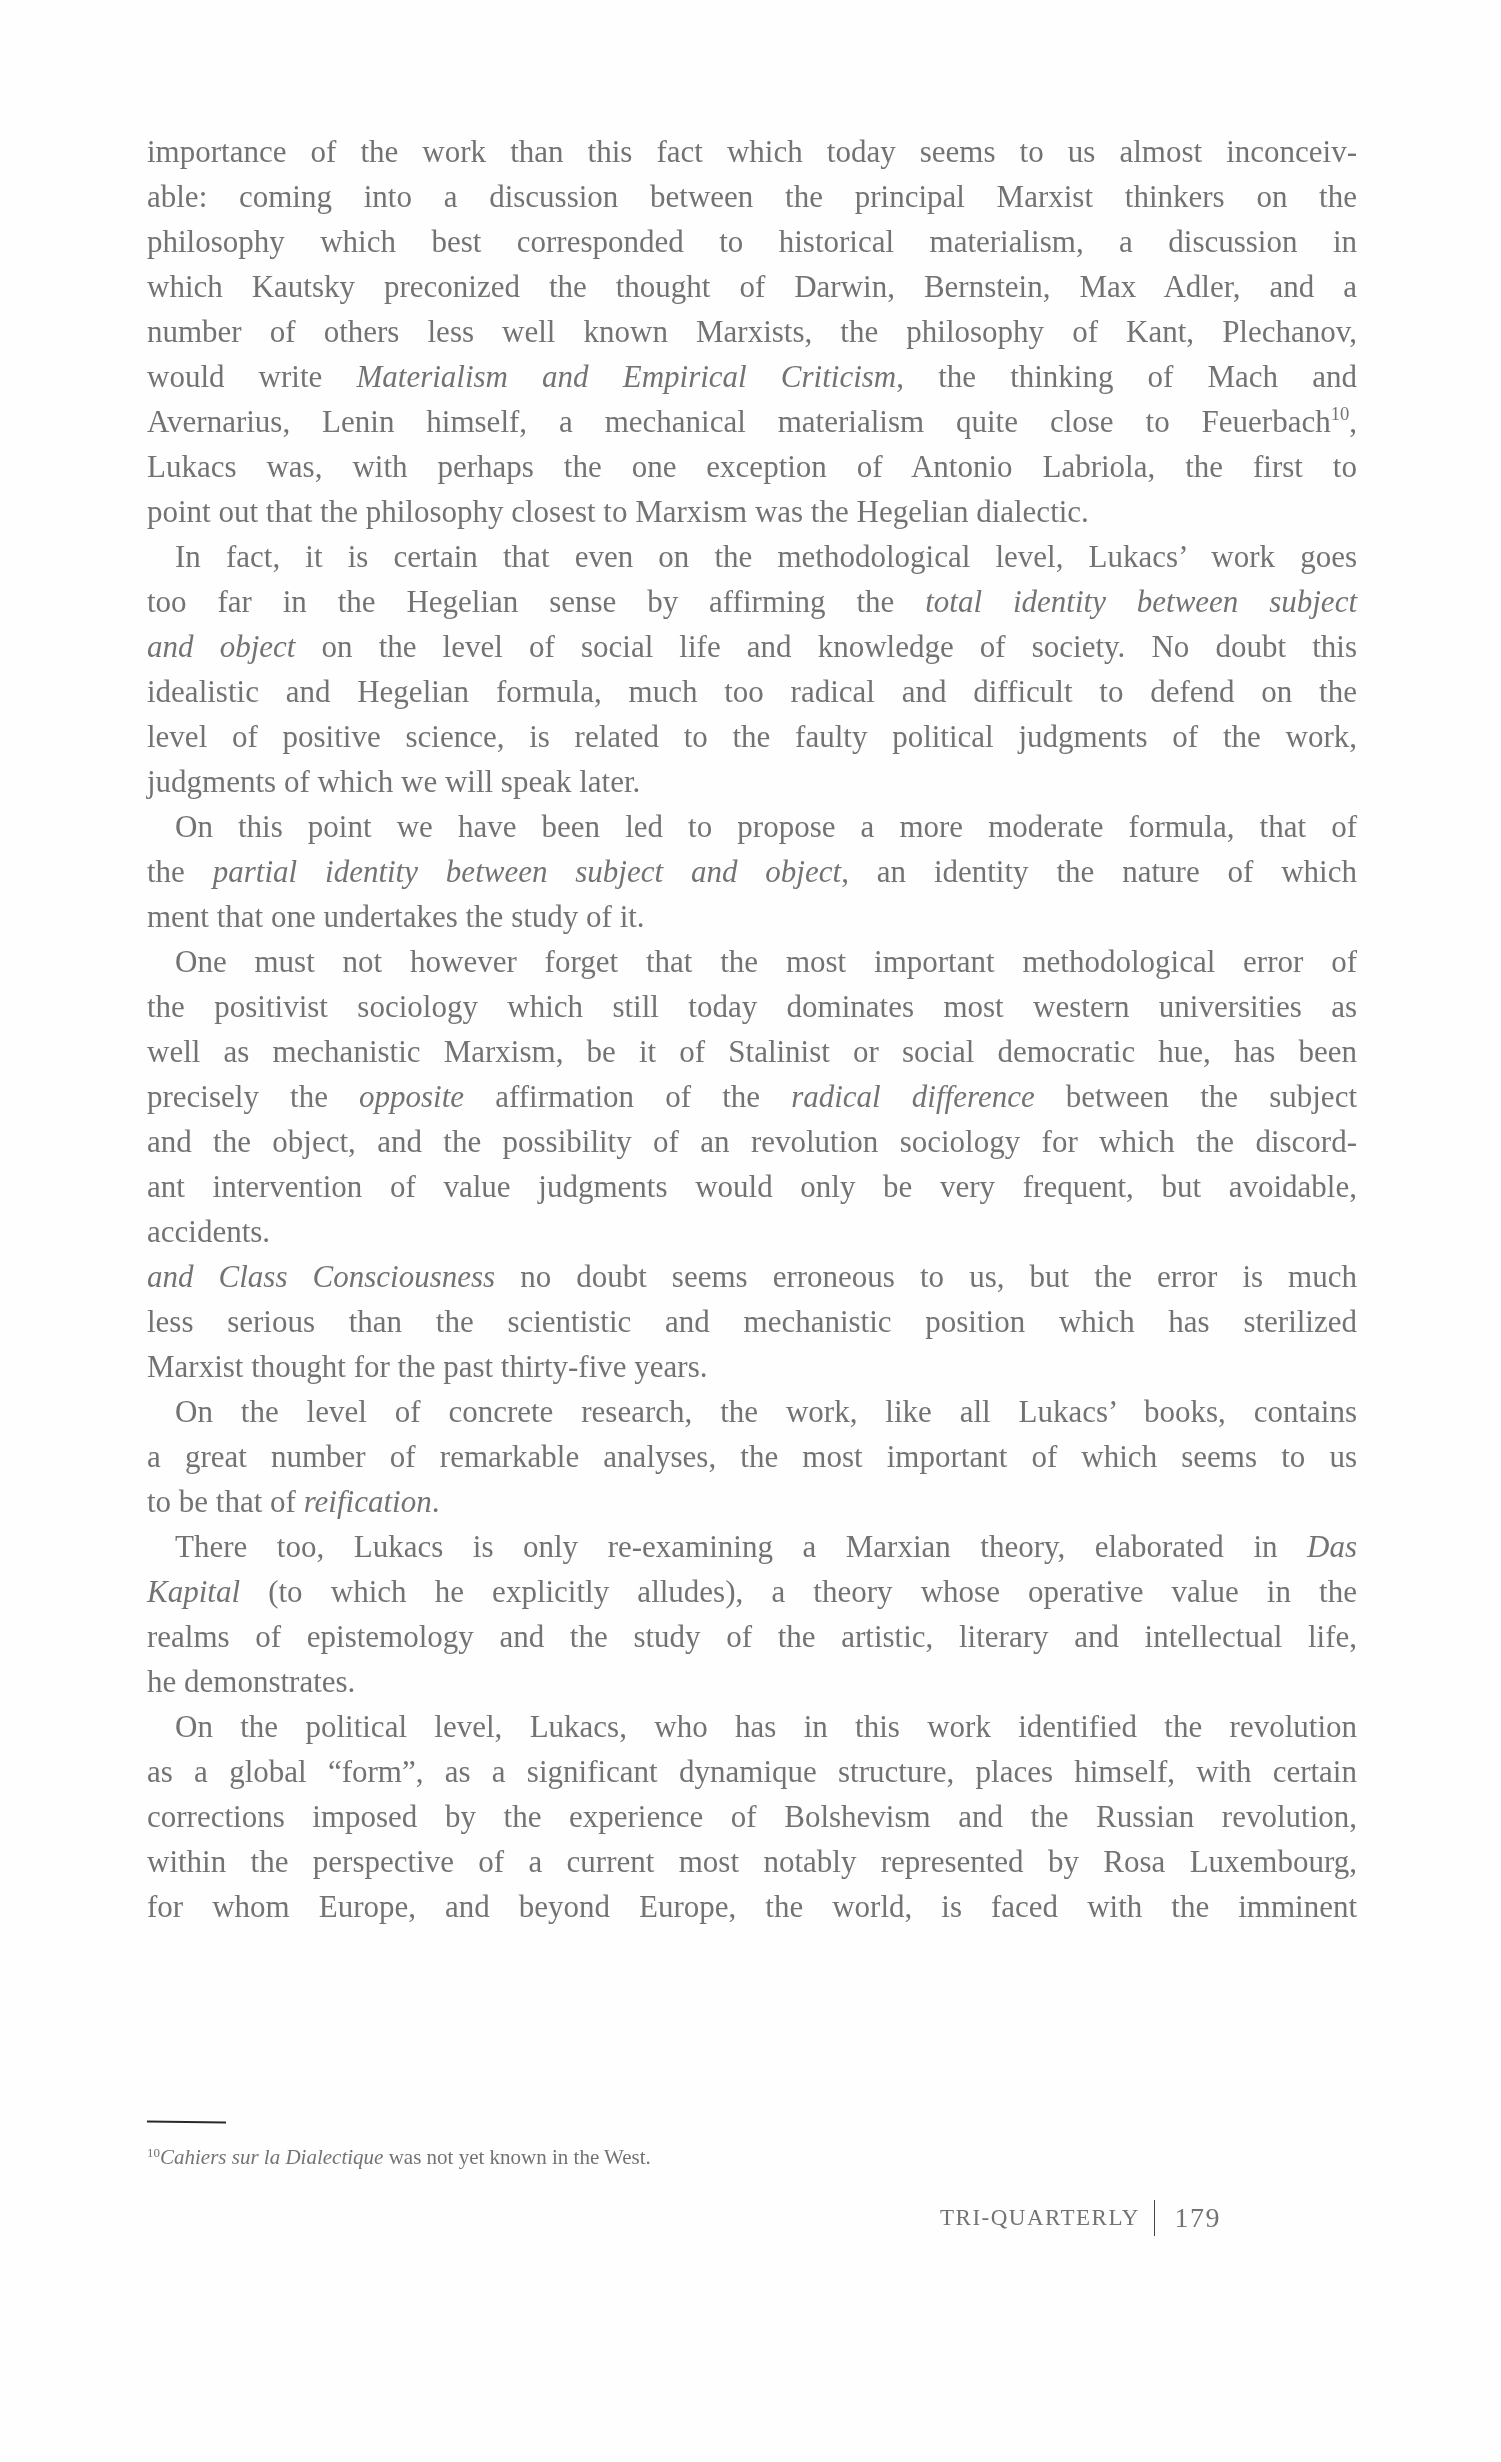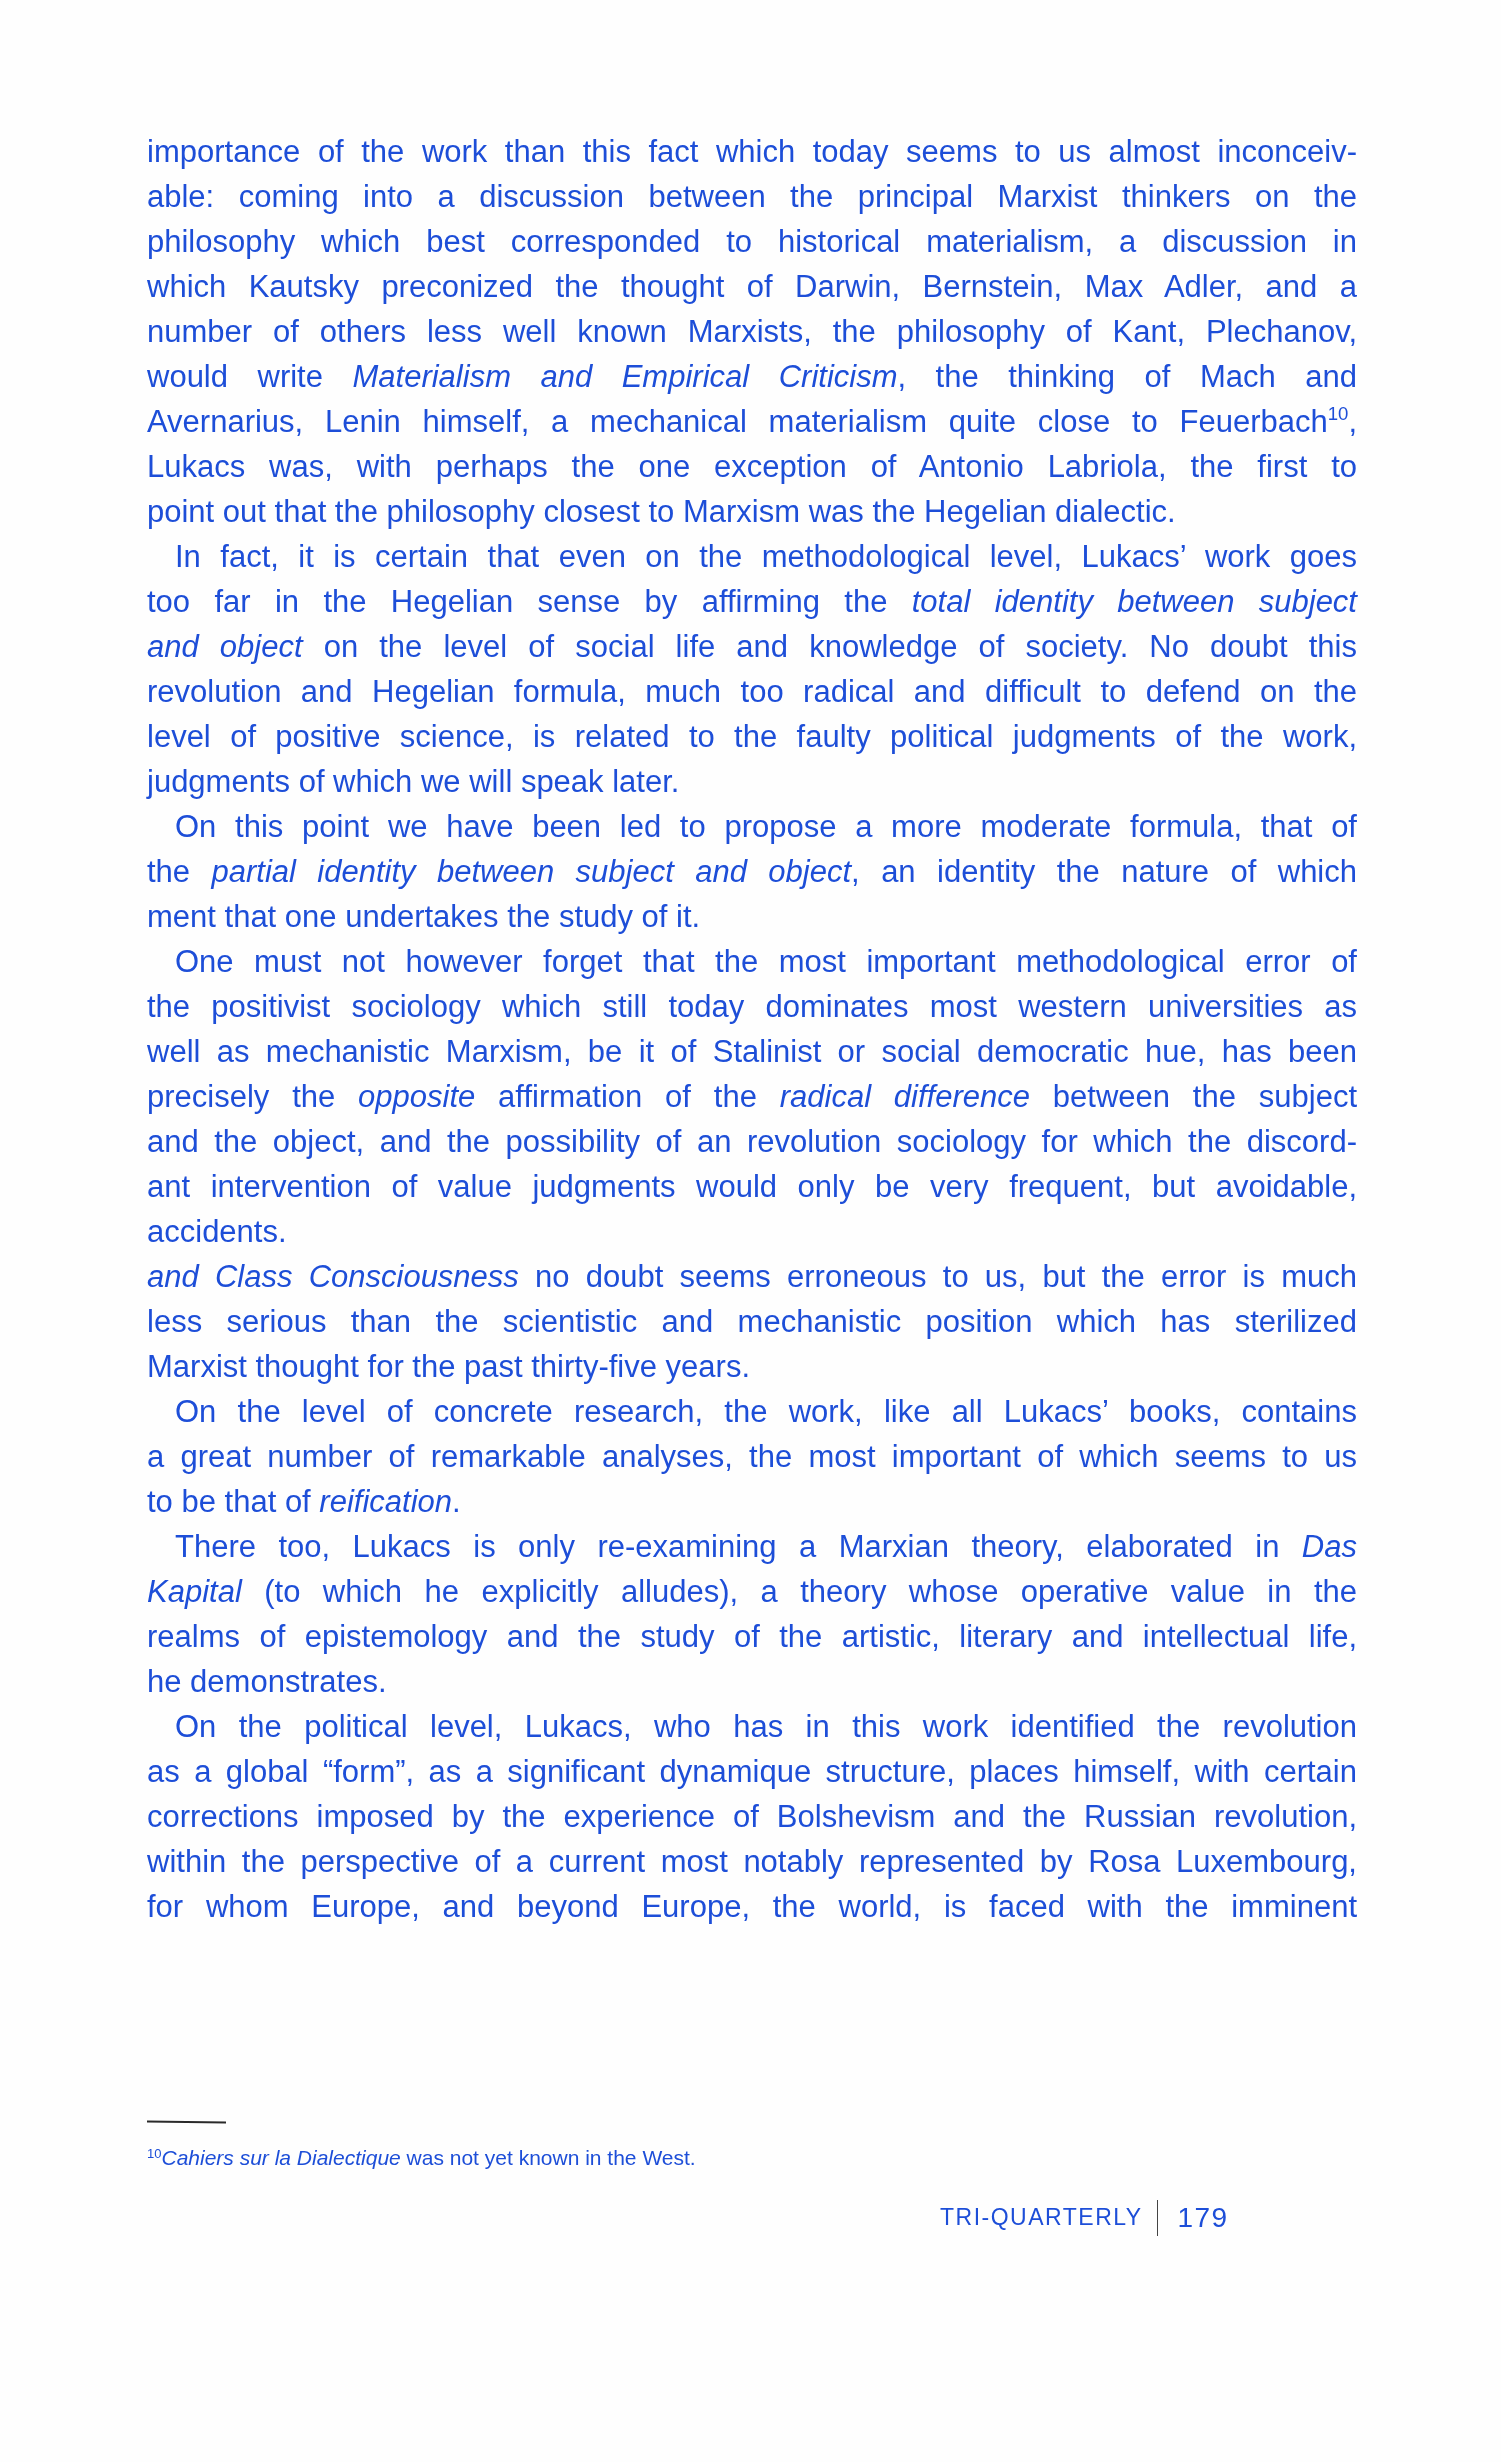--- a/index.html
+++ b/index.html
@@ -1,20 +1,20 @@
 <!DOCTYPE html>
 <html style="font-size:12.4px"><head>
 <meta charset="utf-8">
 <style>
   html, body { margin: 0; padding: 0; background: #ffffff; }
   body { width: 1501px; height: 2462px; position: relative; overflow: hidden; }
   .page {
     position: absolute; left: 0; top: 0; width: 1501px; height: 2462px;
-    background: #fefefe; color: #1d4ed8;
-    font-family: Liberation Sans, sans-serif;
+    background: #fefefe; color: #737373;
+    font-family: Liberation Serif, serif;
   }
   .body-text {
     position: absolute; left: 147px; top: 129px; width: 1210px;
     font-size: 31px; line-height: 45px;
   }
   .body-text .line { display: block; text-align: justify; text-align-last: justify; white-space: nowrap; overflow: visible; }
   .body-text .line.last { text-align-last: left; }
   .body-text .line.first-indent { padding-left: 28px; }
   em { font-style: italic; }
   sup.fnref { font-size: 18.6px; vertical-align: 12.4px; line-height: 0; }
@@ -44,21 +44,21 @@
       <span class="line"><span>philosophy which best corresponded to historical materialism, a discussion in</span></span>
       <span class="line"><span>which Kautsky preconized the thought of Darwin, Bernstein, Max Adler, and a</span></span>
       <span class="line"><span>number of others less well known Marxists, the philosophy of Kant, Plechanov,</span></span>
       <span class="line"><span>would write </span><em>Materialism and Empirical Criticism</em><span>, the thinking of Mach and</span></span>
       <span class="line"><span>Avernarius, Lenin himself, a mechanical materialism quite close to Feuerbach</span><sup class="fnref">10</sup><span>,</span></span>
       <span class="line"><span>Lukacs was, with perhaps the one exception of Antonio Labriola, the first to</span></span>
       <span class="line last"><span>point out that the philosophy closest to Marxism was the Hegelian dialectic.</span></span>
       <span class="line first-indent"><span>In fact, it is certain that even on the methodological level, Lukacs’ work goes</span></span>
       <span class="line"><span>too far in the Hegelian sense by affirming the </span><em>total identity between subject</em><span></span></span>
       <span class="line"><em>and object</em><span> on the level of social life and knowledge of society. No doubt this</span></span>
-      <span class="line"><span>revolution and Hegelian formula, much too radical and difficult to defend on the</span></span>
+      <span class="line"><span>idealistic and Hegelian formula, much too radical and difficult to defend on the</span></span>
       <span class="line"><span>level of positive science, is related to the faulty political judgments of the work,</span></span>
       <span class="line last"><span>judgments of which we will speak later.</span></span>
       <span class="line first-indent"><span>On this point we have been led to propose a more moderate formula, that of</span></span>
       <span class="line"><span>the </span><em>partial identity between subject and object</em><span>, an identity the nature of which</span></span>
       <span class="line last"><span>ment that one undertakes the study of it.</span></span>
       <span class="line first-indent"><span>One must not however forget that the most important methodological error of</span></span>
       <span class="line"><span>the positivist sociology which still today dominates most western universities as</span></span>
       <span class="line"><span>well as mechanistic Marxism, be it of Stalinist or social democratic hue, has been</span></span>
       <span class="line"><span>precisely the </span><em>opposite</em><span> affirmation of the </span><em>radical difference</em><span> between the subject</span></span>
       <span class="line"><span>and the object, and the possibility of an revolution sociology for which the discord-</span></span>

